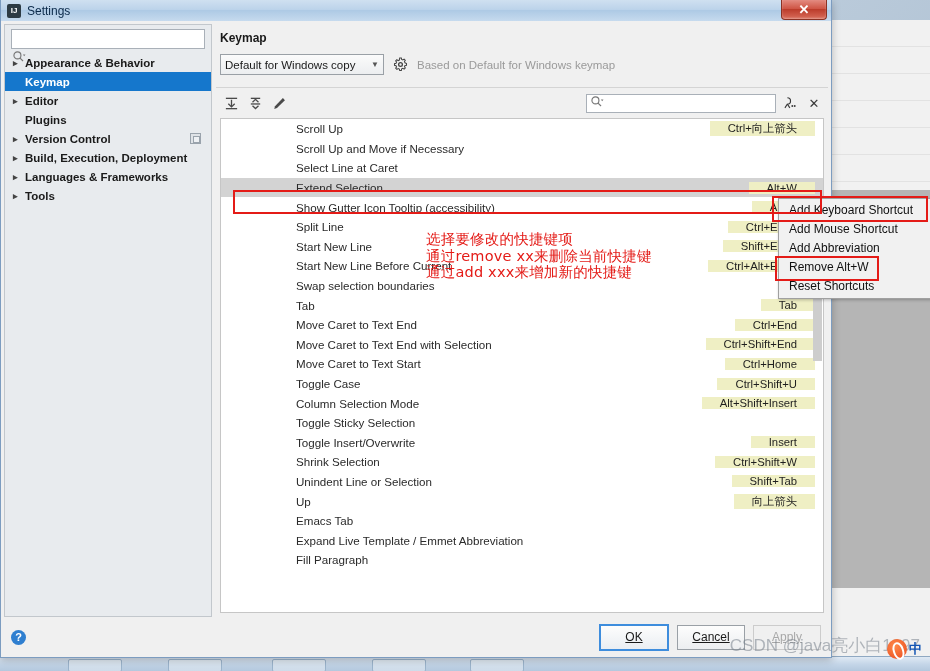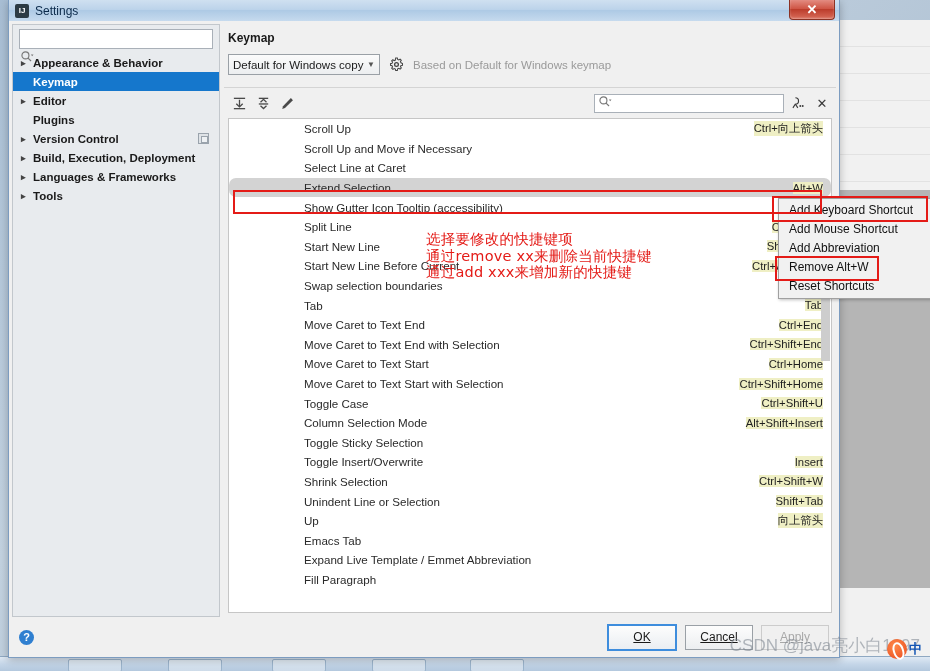--- a/index.html
+++ b/index.html
@@ -36,21 +36,21 @@
   }
   #taskbar .tb-item {
     position:absolute; top:2px; height:11px; width:52px;
     border:1px solid #9bb4cc; border-radius:2px;
     background: rgba(255,255,255,.35);
   }
 
   
   #settings-window {
     position: absolute;
-    left: 8px; top: 0; width: 832px; height: 658px;
+    left: 0; top: 0; width: 832px; height: 658px;
     border: 1px solid #7c9cc0;
     border-top: none;
     box-sizing: border-box;
     background: #fdba74;
     box-shadow: 0 2px 8px rgba(0,0,0,.25);
   }
   #titlebar {
     height: 21px;
     background: linear-gradient(to bottom, #cfe0f0 0%, #bcd3ea 45%, #aecae5 50%, #c6daee 100%);
     position: relative;
@@ -149,21 +149,21 @@
     position: relative;
   }
   #content-title {
     font-size: 12px; font-weight: bold; color: #1a1a1a;
     padding: 7px 0 9px 4px;
   }
   #keymap-row {
     display:flex; align-items:center; gap:8px; padding-left:4px; padding-bottom:12px;
   }
   #keymap-select {
-    width: 152px; height: 21px;
+    width: 164px; height: 21px;
     border: 1px solid #9aa0a6;
     background: linear-gradient(to bottom,#fbfbfb,#eceef0);
     font-size: 11.5px; color:#1a1a1a;
     display:flex; align-items:center; padding: 0 4px;
     position: relative; cursor: pointer;
     box-sizing: border-box;
   }
   #keymap-select .sel-label{ flex:1; }
   #keymap-select .chevdown{ font-size:8px; color:#555; }
   #gear-icon {
@@ -209,25 +209,25 @@
     border: 1px solid #c6c6c6; background: #fff;
     position: relative; overflow: hidden;
   }
   #list-scroll { position:absolute; inset:0; }
   .list-row {
     height: 19.6px; display: flex; align-items: center;
     font-size: 11.6px; color: #2a2a2a; position: relative;
     padding-left: 55px; padding-right: 8px;
     box-sizing: border-box;
   }
-  .list-row.selected { background: #d3d3d3; border-radius: 7px; }
+  .list-row.selected { background: #d3d3d3; }
   .row-name { flex: 1; white-space: nowrap; margin-left: 20px; }
   .row-shortcut {
     background: #efefc4; color: #1f1f1f;
-    font-size: 11.3px; padding: 0 0; white-space: nowrap;
+    font-size: 11.3px; padding: 0 18px; white-space: nowrap;
   }
   #list-vscroll {
     position: absolute; right: 1px; top: 170px;
     width: 9px; height: 72px; background: #cdcdcd;
   }
 
   
   .red-box {
     position: absolute; border: 2px solid #e41b17;
     pointer-events: none; z-index: 40;
@@ -507,24 +507,20 @@
             </div>
             <div class="list-row">
               <span class="row-name">Move Caret to Text End with Selection</span>
               <span class="row-shortcut">Ctrl+Shift+End</span>
             </div>
             <div class="list-row">
               <span class="row-name">Move Caret to Text Start</span>
               <span class="row-shortcut">Ctrl+Home</span>
             </div>
             <div class="list-row">
-              <span class="row-name">Move Caret to Text Start with Selection</span>
-              <span class="row-shortcut">Ctrl+Shift+Home</span>
-            </div>
-            <div class="list-row">
               <span class="row-name">Toggle Case</span>
               <span class="row-shortcut">Ctrl+Shift+U</span>
             </div>
             <div class="list-row">
               <span class="row-name">Column Selection Mode</span>
               <span class="row-shortcut">Alt+Shift+Insert</span>
             </div>
             <div class="list-row">
               <span class="row-name">Toggle Sticky Selection</span>
             </div>

